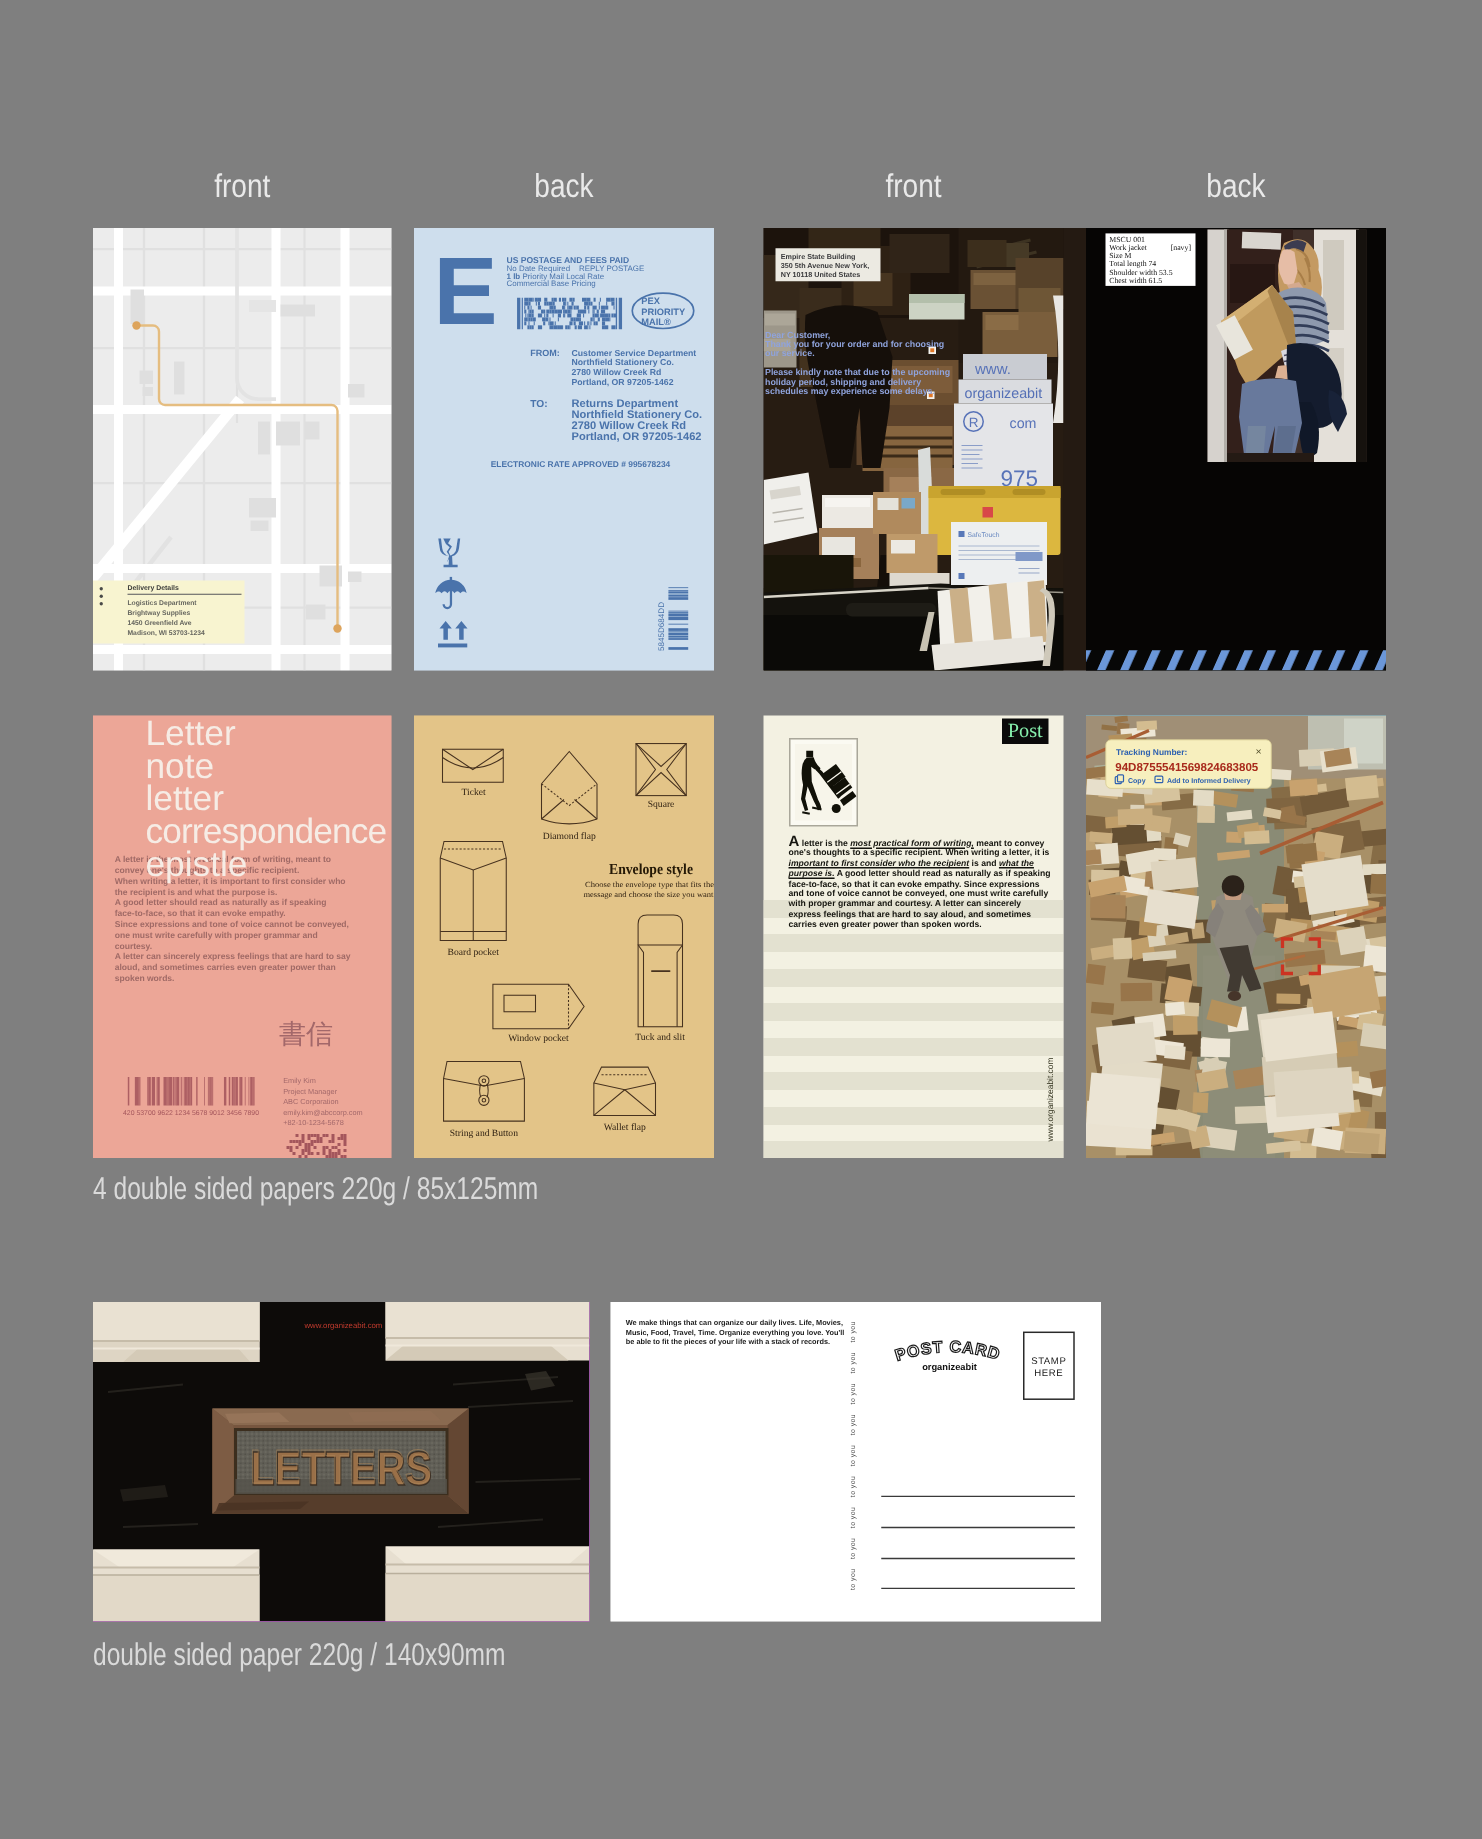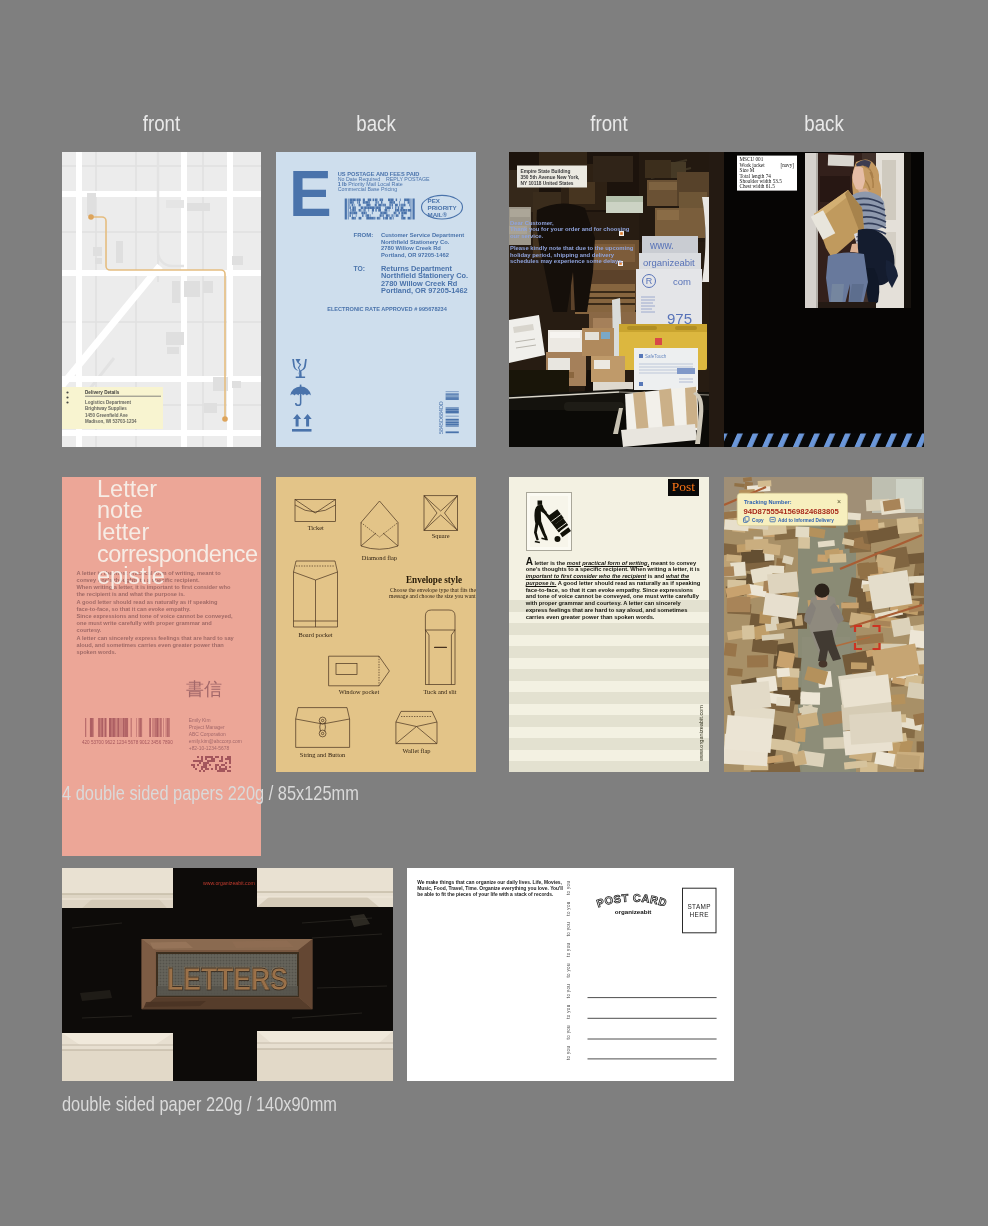--- a/index.html
+++ b/index.html
@@ -577,21 +577,21 @@
       <pattern id="hz" width="15.4" height="14" patternUnits="userSpaceOnUse" patternTransform="skewX(-24)">
         <rect width="15.4" height="14" fill="#070707"></rect>
         <rect width="5.6" height="14" fill="#6b97d9"></rect>
       </pattern>
     </defs>
     <rect x="0" y="281.5" width="200" height="13.5" fill="url(#hz)"></rect>
   </g>
 </svg>
 </div>
 
-<div class="card" id="cardpink" style="left:62px;top:477px;width:199px;height:379px;background:#eca697;">
+<div class="card" id="cardpink" style="left:62px;top:477px;width:199px;height:295px;background:#eca697;">
 <svg width="199" height="295" viewBox="0 0 199 295" font-family="Liberation Sans, sans-serif">
   <rect width="199" height="295" fill="#eca697"></rect>
 
   <g fill="#a06a66" font-size="5.7" font-weight="bold">
     <text x="14.5" y="97.8">A letter is the most practical form of writing, meant to</text>
     <text x="14.5" y="105">convey one's thoughts to a specific recipient.</text>
     <text x="14.5" y="112.2">When writing a letter, it is important to first consider who</text>
     <text x="14.5" y="119.4">the recipient is and what the purpose is.</text>
     <text x="14.5" y="126.6">A good letter should read as naturally as if speaking</text>
     <text x="14.5" y="133.8">face-to-face, so that it can evoke empathy.</text>
@@ -846,21 +846,21 @@
     <text x="157" y="114.5" textLength="86" lengthAdjust="spacingAndGlyphs">Choose the envelope type that fits the</text>
     <text x="157" y="121" textLength="88" lengthAdjust="spacingAndGlyphs">message and choose the size you want.</text>
   </g>
 </svg>
 </div>
 
 <div class="card" id="cardpost" style="left:509px;top:477px;width:200px;height:295px;background:#f3f1e2;">
 
   <div class="abs" style="left:0;top:123px;width:200px;height:172px;background:repeating-linear-gradient(to bottom,#e3e1d0 0 12px,#f3f1e2 12px 23px);"></div>
 
-  <div class="abs" style="left:159px;top:2px;width:31px;height:17px;background:#0a0a0a;color:#f97316;font-family:'Liberation Serif',serif;font-size:13.5px;text-align:center;line-height:16px;">Post</div>
+  <div class="abs" style="left:159px;top:2px;width:31px;height:17px;background:#0a0a0a;color:#86efac;font-family:'Liberation Serif',serif;font-size:13.5px;text-align:center;line-height:16px;">Post</div>
 
   <div class="abs" style="left:16.7px;top:14.8px;width:44.3px;height:57.2px;border:1px solid #a9a79a;background:#f7f5ea;box-shadow:inset 0 0 0 3px #fbfaf2;">
     <svg width="44" height="57" viewBox="0 0 44 57">
 
       <g fill="#111108">
         <rect x="10.5" y="7.5" width="4.6" height="4.4"></rect>
         <path d="M10.8,12.2 l4.6,-0.4 q1.4,4.6 4.6,7.4 l-1.2,2 q-3.4,-1.4 -5,-3 l0.4,10 4.2,12 q2.4,4.2 2,6.6 l-2.2,0.4 q-1,-3.4 -2.8,-6.4 l-4,-9.4 -1.6,8 2,7.6 -2.2,0.6 -2.6,-8 1.4,-9.2 q-1.6,-6.2 -0.6,-12.6 q0.6,-4 3,-5.6"></path>
         <path d="M14.6,44.6 l6.2,1.4 -0.3,1.4 -6.2,-1.4 z"></path>
         <path d="M8,47.8 l5,1 -0.3,1.4 -5,-1 z"></path>
         <path d="M18,18.5 l3.2,2.8 12.2,16.8 -1.6,1.4 -12.6,-16.6 -2.4,-2.6 z"></path>

